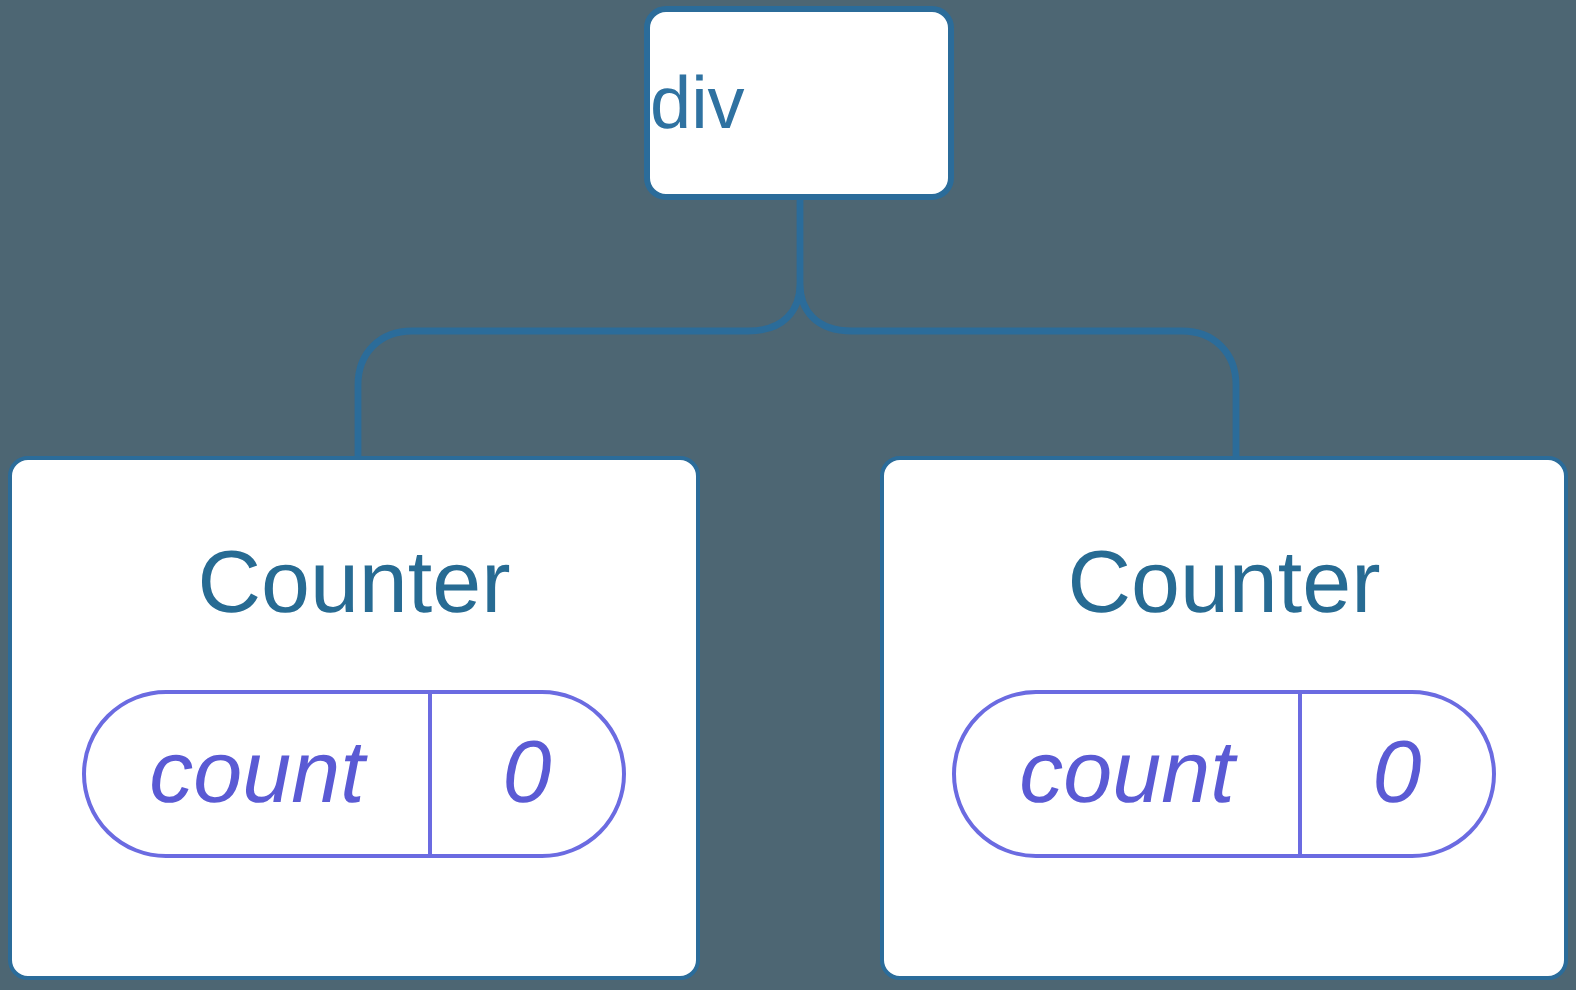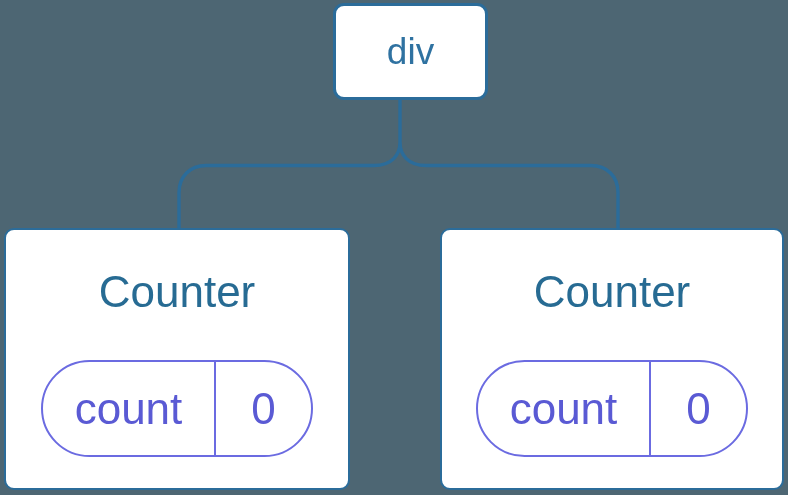--- a/index.html
+++ b/index.html
@@ -7,27 +7,27 @@
     position: relative;
     width: 788px;
     height: 495px;
     background: #4d6673;
     font-family: "Liberation Sans", sans-serif;
     overflow: hidden;
   }
   .connector { position: absolute; left: 0; top: 0; }
   .node-root {
     position: absolute;
-    left: 333px; top: 3px;
+    left: 322px; top: 3px;
     width: 155px; height: 97px;
     box-sizing: border-box;
     background: #ffffff;
     border: 3px solid #2b6c9a;
     border-radius: 11px;
-    display: flex; align-items: center; justify-content: center;
+    display: flex; align-items: center; justify-content: flex-start;
   }
   .node-root-label {
     color: #2f72a1;
     font-size: 37px;
     line-height: 1;
   }
   .card {
     position: absolute;
     top: 228px;
     height: 262px;
@@ -41,30 +41,31 @@
   .card-right { left: 440px; width: 344px; }
   .card-title {
     margin-top: 40px;
     color: #276b93;
     font-size: 44px;
     font-weight: 500;
     line-height: 1;
     text-align: right;
   }
   .state-pill {
-    margin-top: 46px;
-    width: 272px; height: 97px;
+    margin-top: 31px;
+    width: 272px; height: 84px;
     box-sizing: border-box;
     border: 2.5px solid #6b6be1;
     border-radius: 50px;
     display: flex;
     color: #5a5ad4;
     font-size: 44px;
     line-height: 1;
     overflow: hidden;
+    font-style: italic;
   }
   .state-key {
     flex: 0 0 171px;
     border-right: 2.5px solid #6b6be1;
     display: flex; align-items: center; justify-content: center;
   }
   .state-val {
     flex: 1 1 auto;
     display: flex; align-items: center; justify-content: center;
   }

